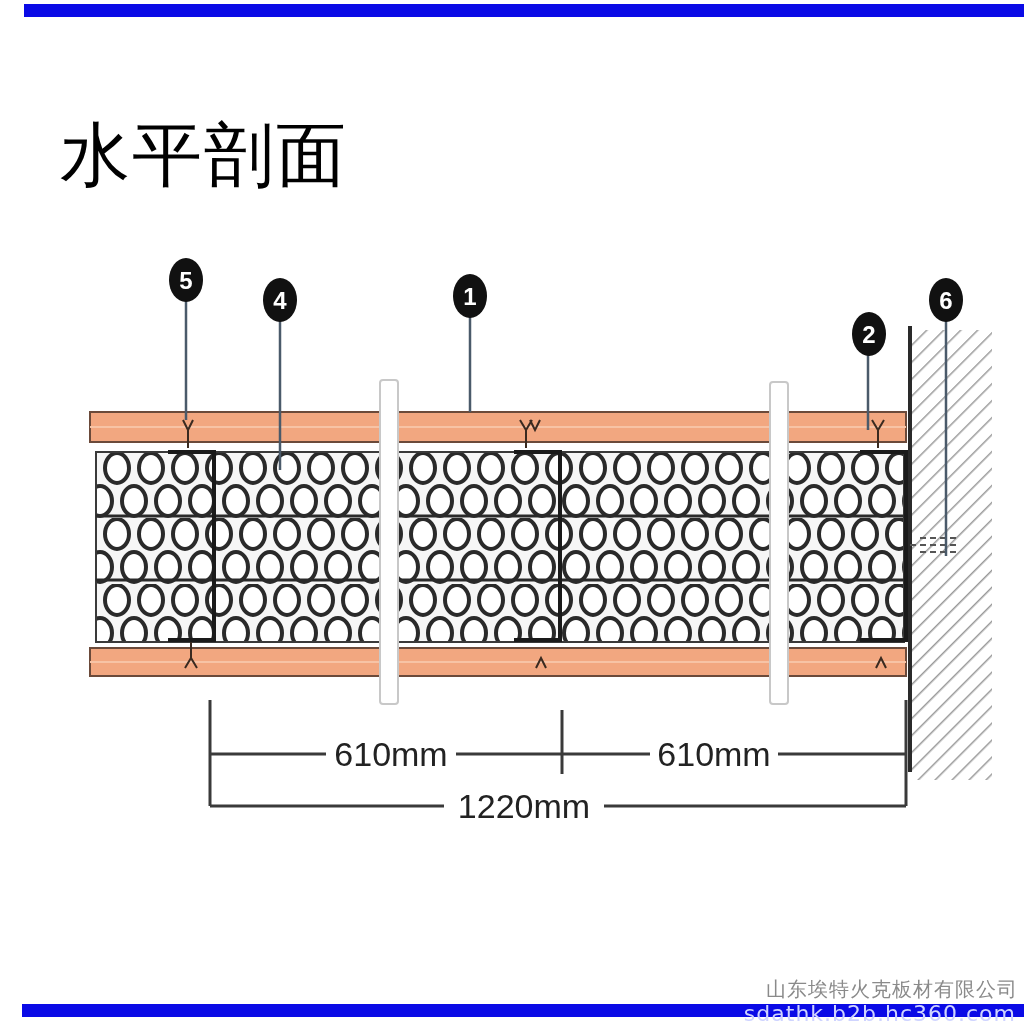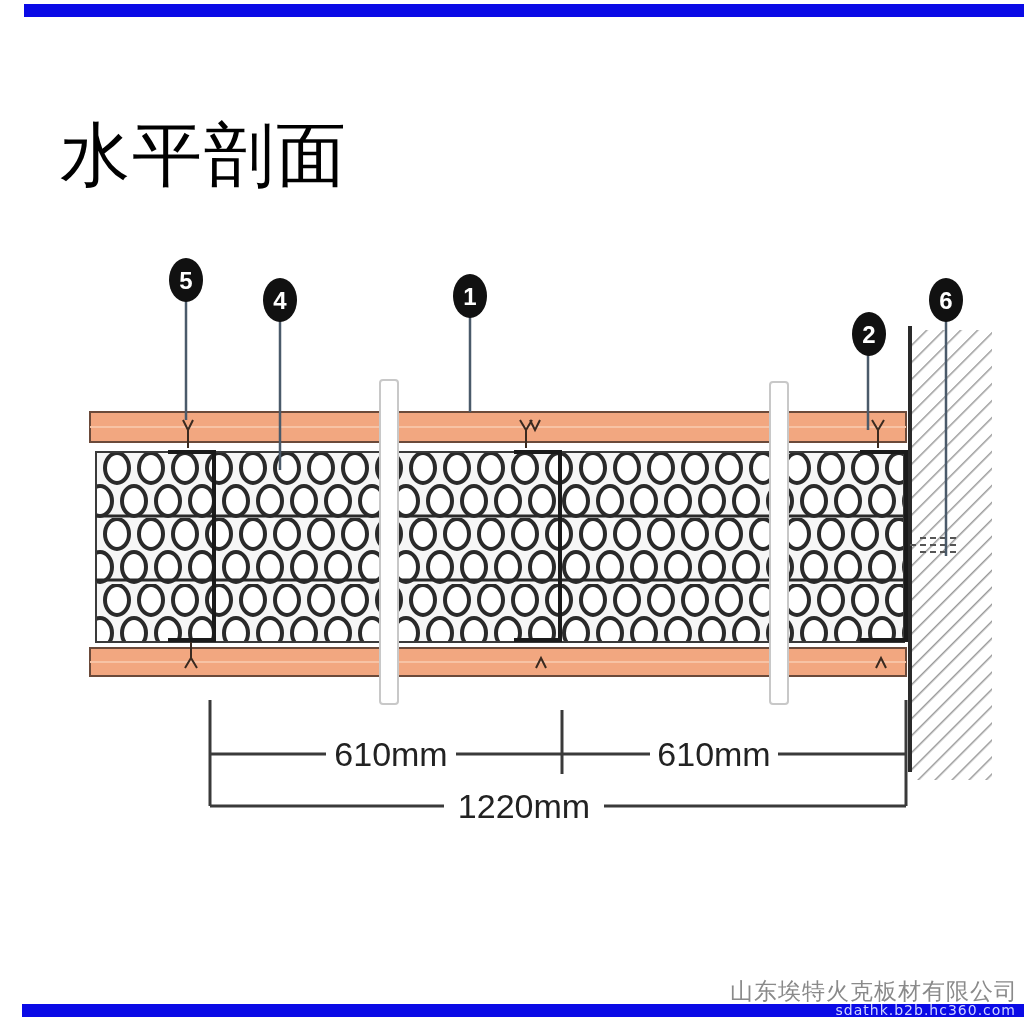--- a/index.html
+++ b/index.html
@@ -2,22 +2,22 @@
 <html><head>
 <meta charset="utf-8">
 <style>
   html,body{margin:0;padding:0;background:#ffffff;}
   body{width:1024px;height:1024px;position:relative;overflow:hidden;font-family:"DejaVu Sans",sans-serif;}
   .bar{position:absolute;background:#0a0ae6;}
   #top-bar{left:24px;top:4px;width:1000px;height:13px;}
   #bottom-bar{left:22px;top:1004px;width:1002px;height:13px;}
   #title{position:absolute;left:60px;top:120px;font-size:70px;color:#000000;letter-spacing:2px;line-height:1;font-family:"DejaVu Sans",sans-serif;}
   #diagram{position:absolute;left:0;top:0;}
-  #company{position:absolute;right:6px;top:976px;font-size:23px;color:#8a8a8a;letter-spacing:1px;font-family:"DejaVu Sans",sans-serif;}
-  #website{position:absolute;right:8px;top:1003px;font-size:14px;color:#cfd4ff;letter-spacing:1px;font-family:"DejaVu Sans",sans-serif;line-height:1;}
+  #company{position:absolute;right:6px;top:976px;font-size:20px;color:#8a8a8a;letter-spacing:1px;font-family:"DejaVu Sans",sans-serif;}
+  #website{position:absolute;right:8px;top:1003px;font-size:22px;color:#cfd4ff;letter-spacing:1px;font-family:"DejaVu Sans",sans-serif;line-height:1;}
   .dimtext{font-family:"Liberation Sans",sans-serif;font-size:34px;fill:#222;}
   .calltext{font-family:"Liberation Sans",sans-serif;font-size:24px;font-weight:bold;fill:#ffffff;}
 </style>
 </head>
 <body>
 
 <div class="bar" id="top-bar"></div>
 
 <div id="title">水平剖面</div>
 

